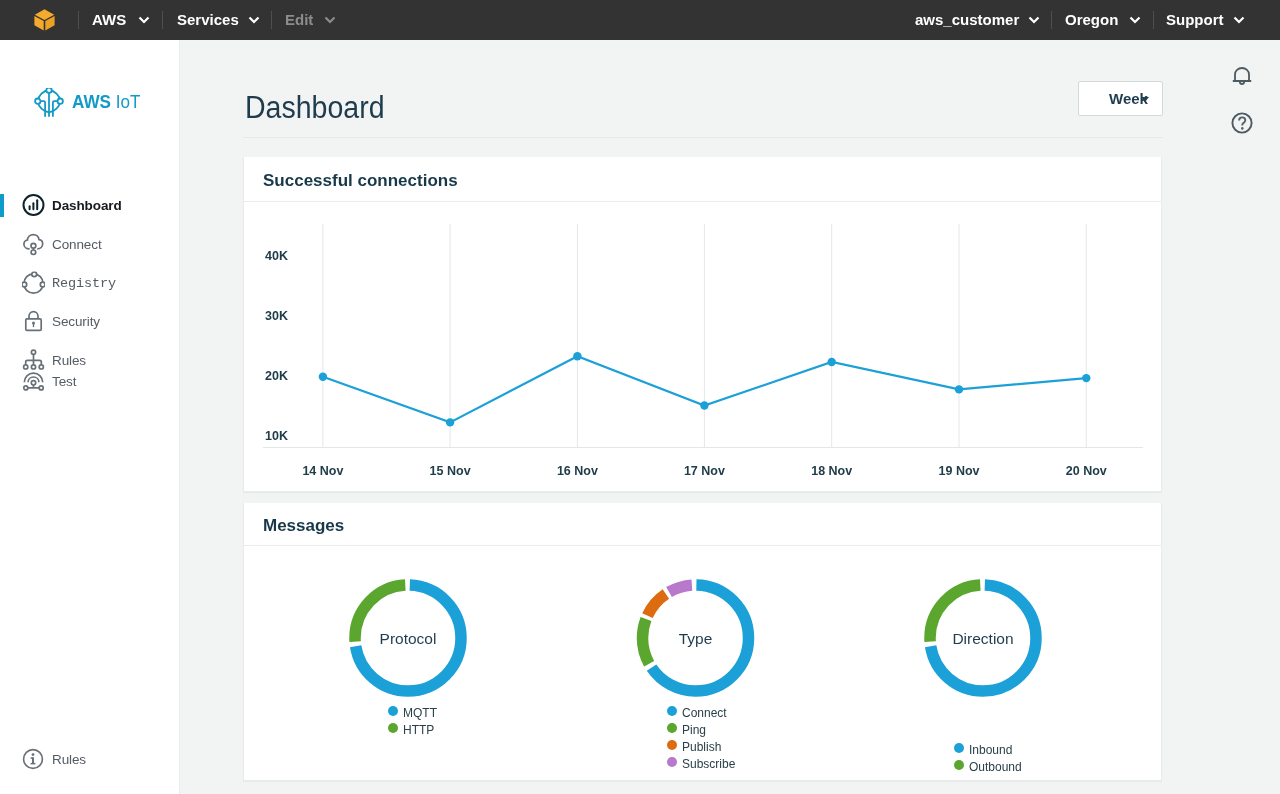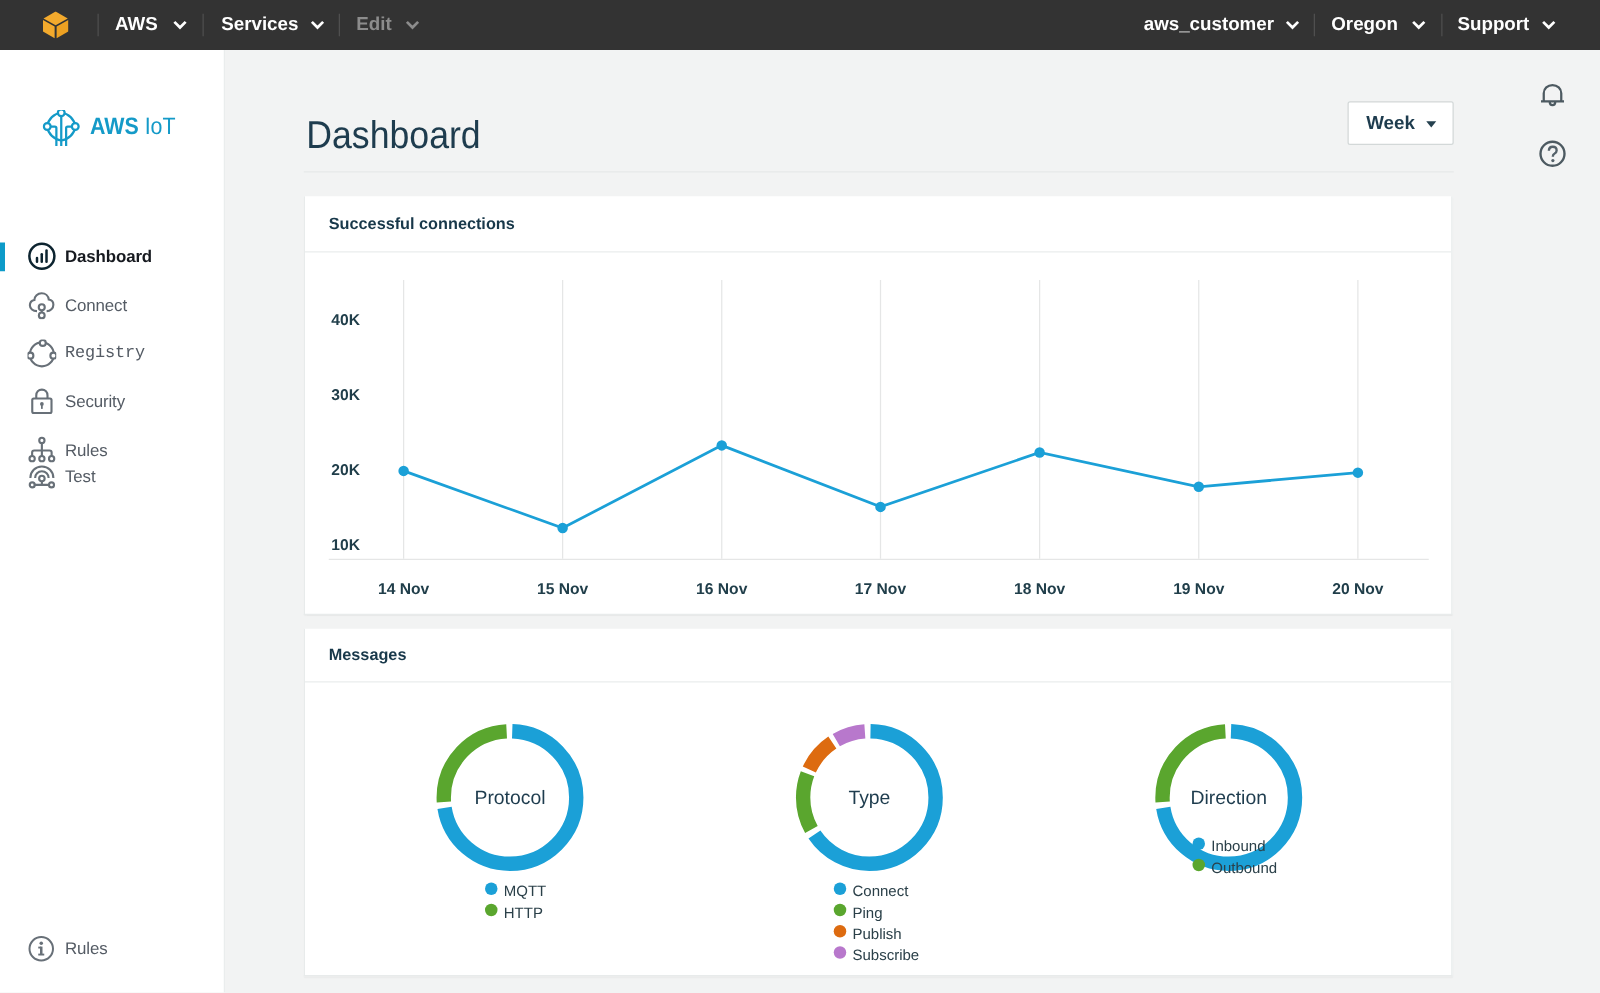--- a/index.html
+++ b/index.html
@@ -13,25 +13,25 @@
   
   .sidebar { position:absolute; left:0; top:40px; width:180px; height:754px; background:#fff; border-right:1px solid #eaeded; }
   .navitem { position:absolute; left:0; width:180px; height:28px; }
   .nav-label { position:absolute; left:52px; top:50%; transform:translateY(-50%); font-size:13.5px; color:#545b64; letter-spacing:-0.1px; }
   .nav-label.active { color:#16191f; font-weight:bold; }
   .nav-icon { position:absolute; left:22px; top:50%; transform:translateY(-50%); }
   .activebar { position:absolute; left:0; top:154px; width:4px; height:23px; background:#0d9bc9; }
   
   .main-h1 { position:absolute; left:245px; top:90px; font-size:31px; color:#1e3c4e; transform:scaleX(0.92); transform-origin:left; }
   .h1-sep { position:absolute; left:243px; top:137px; width:920px; height:1px; background:#e6e9e9; }
-  .weekbtn { position:absolute; left:1078px; top:81px; width:85px; height:35px; background:#fff; border:1px solid #d3d8d8; border-radius:2px; line-height:33px; font-size:15px; font-weight:bold; color:#1e3c4e; padding-left:14px; }
+  .weekbtn { position:absolute; left:1078px; top:81px; width:85px; height:35px; background:#fff; border:1px solid #d3d8d8; border-radius:2px; line-height:33px; font-size:15px; font-weight:bold; color:#1e3c4e; padding-left:30px; }
   
   .card { position:absolute; left:243px; width:919px; background:#fff; border:1px solid #e8ebeb; border-top:none; box-shadow:0 1px 1px rgba(0,0,0,0.04); }
   .card-h { height:45px; border-bottom:1px solid #eaeded; }
-  .card-h span { position:absolute; left:19px; top:14px; font-size:13px; font-weight:bold; color:#18384a; }
+  .card-h span { position:absolute; left:19px; top:14px; font-size:17px; font-weight:bold; color:#18384a; }
   .legend { position:absolute; font-size:12px; color:#2b4049; }
   .legend .row { height:17px; display:flex; }
   .legend .dot { width:10px; height:10px; border-radius:50%; margin-right:5px; flex:none; }
 </style>
 </head>
 <body>
 
 <div class="topbar">
   <svg class="abs" style="left:34px; top:9px;" width="21" height="22" viewBox="0 0 21 22">
     <polygon points="10.5,0.2 20.2,5.8 10.5,11.1 0.8,5.8" fill="#f3aa2d"></polygon>
@@ -272,16 +272,16 @@
 <div class="legend" style="left:388px; top:706px;">
   <div class="row"><span class="dot" style="background:#1ba0d7"></span>MQTT</div>
   <div class="row"><span class="dot" style="background:#5aa62e"></span>HTTP</div>
 </div>
 <div class="legend" style="left:667px; top:706px;">
   <div class="row"><span class="dot" style="background:#1ba0d7"></span>Connect</div>
   <div class="row"><span class="dot" style="background:#5aa62e"></span>Ping</div>
   <div class="row"><span class="dot" style="background:#dd6b10"></span>Publish</div>
   <div class="row"><span class="dot" style="background:#b878cc"></span>Subscribe</div>
 </div>
-<div class="legend" style="left:954px; top:670px;">
+<div class="legend" style="left:954px; top:743px;">
   <div class="row"><span class="dot" style="background:#1ba0d7"></span>Inbound</div>
   <div class="row"><span class="dot" style="background:#5aa62e"></span>Outbound</div>
 </div>
 
 </body></html>

